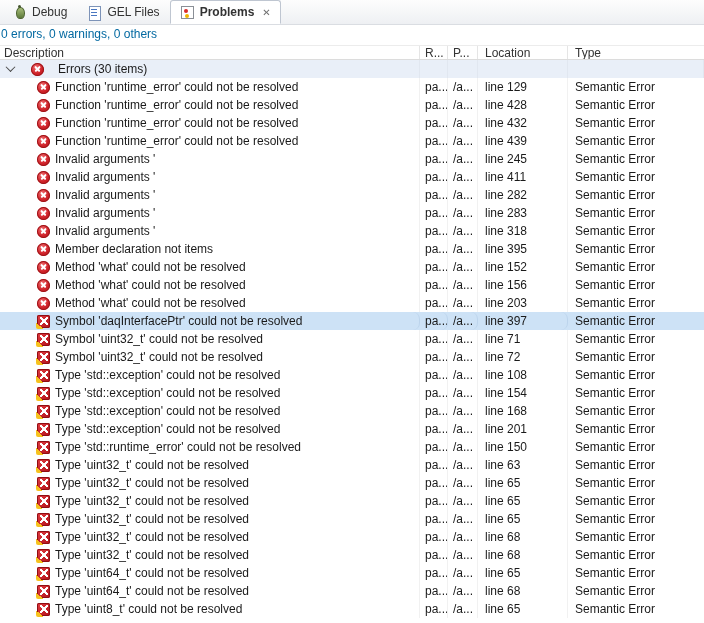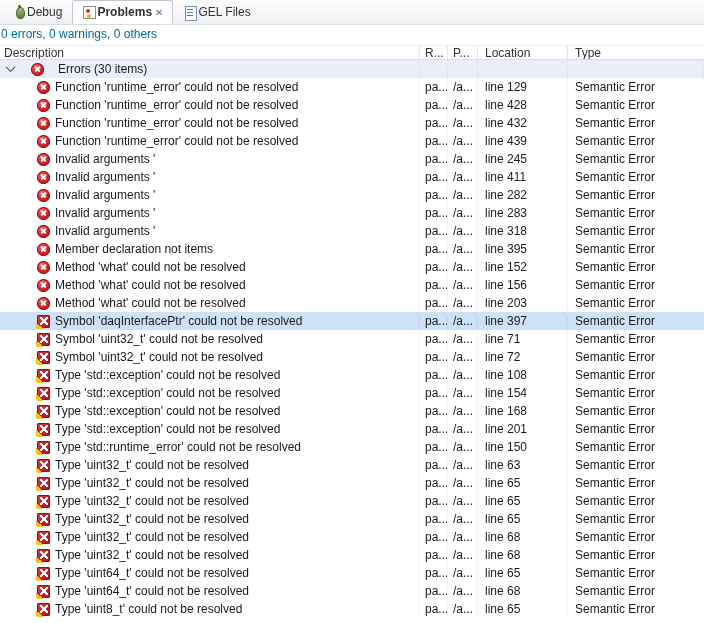--- a/index.html
+++ b/index.html
@@ -14,21 +14,21 @@
   
   .tabbar {
     height:25px;
     display:flex;
     align-items:flex-end;
     background:linear-gradient(#fdfdfd,#eef0f3);
     border-bottom:1px solid #dadde2;
     padding-left:2px;
   }
   .tab {
-    display:flex; align-items:center; 
+    display:flex; align-items:center; gap:5px;
     height:24px; padding:0 9px;
     color:#333;
     border:1px solid transparent;
     white-space:nowrap;
     cursor:default;
   }
   .tab.active {
     background:#fff;
     border:1px solid #bfc6d1;
     border-bottom-color:#fff;
@@ -164,29 +164,29 @@
 <body>
 
 <div>
 
   <div class="tabbar">
       <div class="tab">
     <span class="tab-icon debug-icon"></span>
     <span class="tab-label">Debug</span>
 
   </div>
+      <div class="tab">
+    <span class="tab-icon gel-files-icon"></span>
+    <span class="tab-label">GEL Files</span>
+
+  </div>
       <div class="tab active">
     <span class="tab-icon problems-icon"></span>
     <span class="tab-label">Problems</span>
     <span class="tab-close">✕</span>
-  </div>
-      <div class="tab">
-    <span class="tab-icon gel-files-icon"></span>
-    <span class="tab-label">GEL Files</span>
-
   </div>
     </div>
 
   <div class="summary">0 errors, 0 warnings, 0 others</div>
 
   <div class="grid theader">
     <div class="hcell first">Description</div>
     <div class="hcell">R...</div>
     <div class="hcell">P...</div>
     <div class="hcell loc">Location</div>

